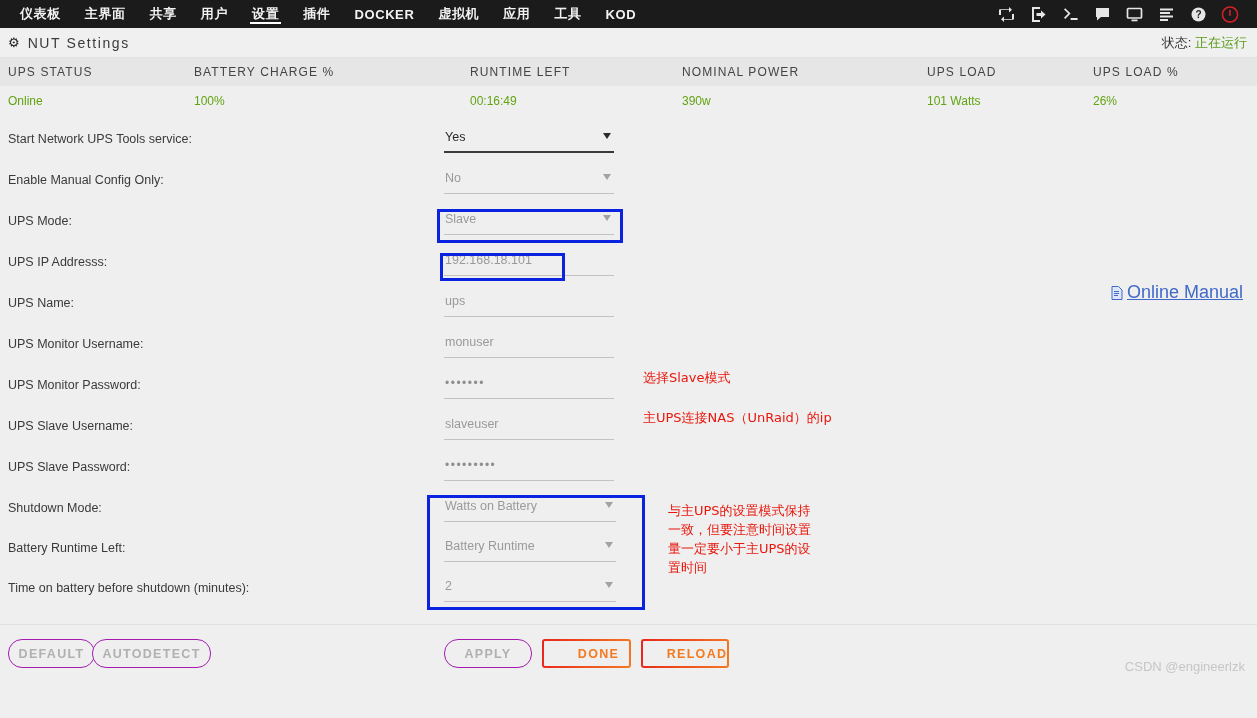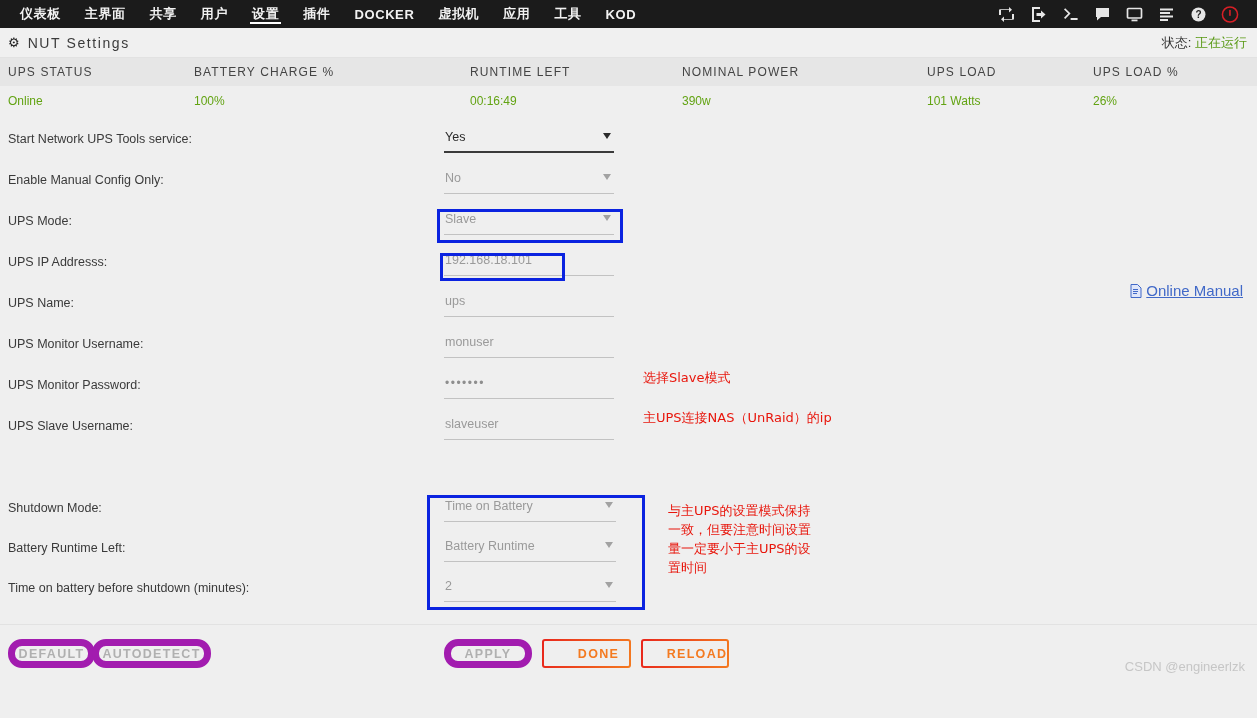--- a/index.html
+++ b/index.html
@@ -90,21 +90,21 @@
   
   #form-area {
     position: relative;
     background: #efefef;
     height: 508px;
   }
   .manual-link {
     position: absolute;
     right: 14px; top: 166px;
     display: flex; align-items: center; gap: 4px;
-    font-size: 15px;
+    font-size: 18px;
     color: #4169c8;
     text-decoration: underline;
     cursor: pointer;
   }
   .manual-link svg { display: block; }
 
   .form-row {
     position: absolute;
     left: 0;
     width: 100%;
@@ -180,21 +180,21 @@
     top: 14px;
     height: 29px;
     display: flex; align-items: center; justify-content: center;
     font-size: 12.5px;
     font-weight: bold;
     letter-spacing: 1.3px;
     background: #efefef;
     cursor: pointer;
   }
   .btn.grey {
-    border: 7px solid #a21caf;
+    border: 1px solid #a21caf;
     color: #b0b0b0;
     border-radius: 14px;
   }
   .btn.accent {
     color: #f47a20;
     border-radius: 3px;
     border: 2px solid transparent;
     background:
       linear-gradient(#efefef, #efefef) padding-box,
       linear-gradient(100deg, #e8261c 0%, #f47a20 100%) border-box;
@@ -408,25 +408,32 @@
   </div>
 
   <div class="form-row" style="top:295px">
     <div class="form-label">UPS Slave Username:</div>
     <div class="field">
       <span class="fval">slaveuser</span>
       <span class="uline"></span>
     </div>
   </div>
 
+  <div class="form-row" style="top:336px">
+    <div class="form-label">UPS Slave Password:</div>
+    <div class="field dots">
+      <span class="fval">•••••••••</span>
+      <span class="uline"></span>
+    </div>
+  </div>
 
   <div class="form-row" style="top:377px">
     <div class="form-label">Shutdown Mode:</div>
     <div class="field" style="width:172px">
-      <span class="fval">Time on Battery</span>
+      <span class="fval">Watts on Battery</span>
       <span class="caret"></span>
       <span class="uline"></span>
     </div>
   </div>
 
   <div class="form-row" style="top:417px">
     <div class="form-label">Battery Runtime Left:</div>
     <div class="field" style="width:172px">
       <span class="fval">Battery Runtime</span>
       <span class="caret"></span>

